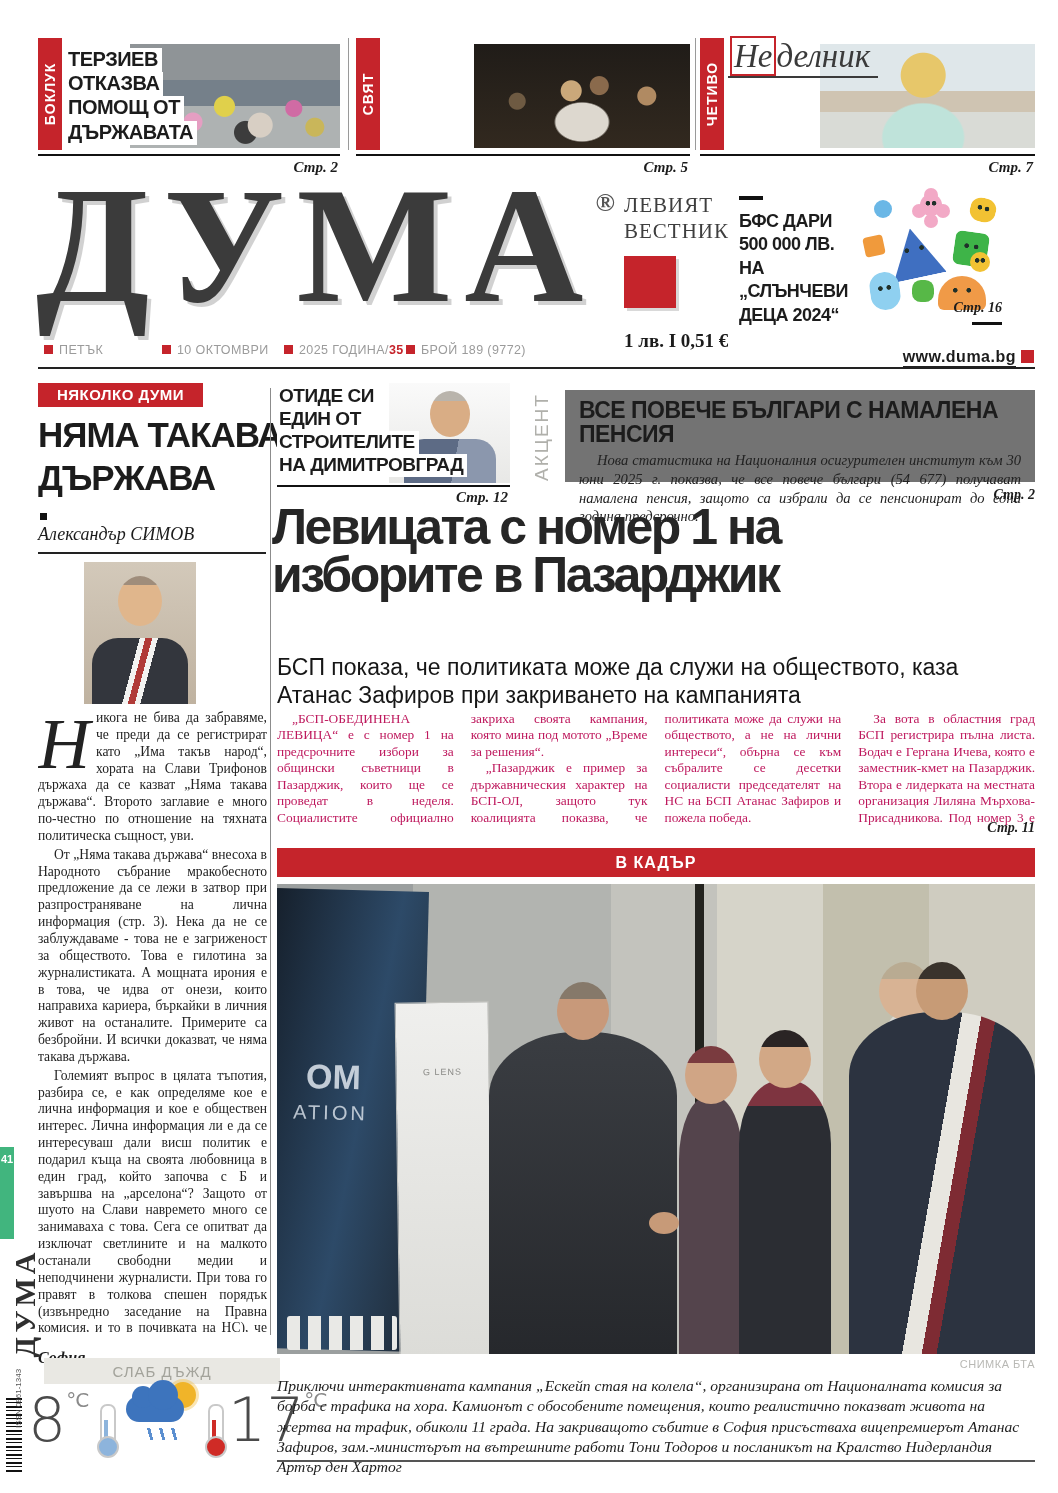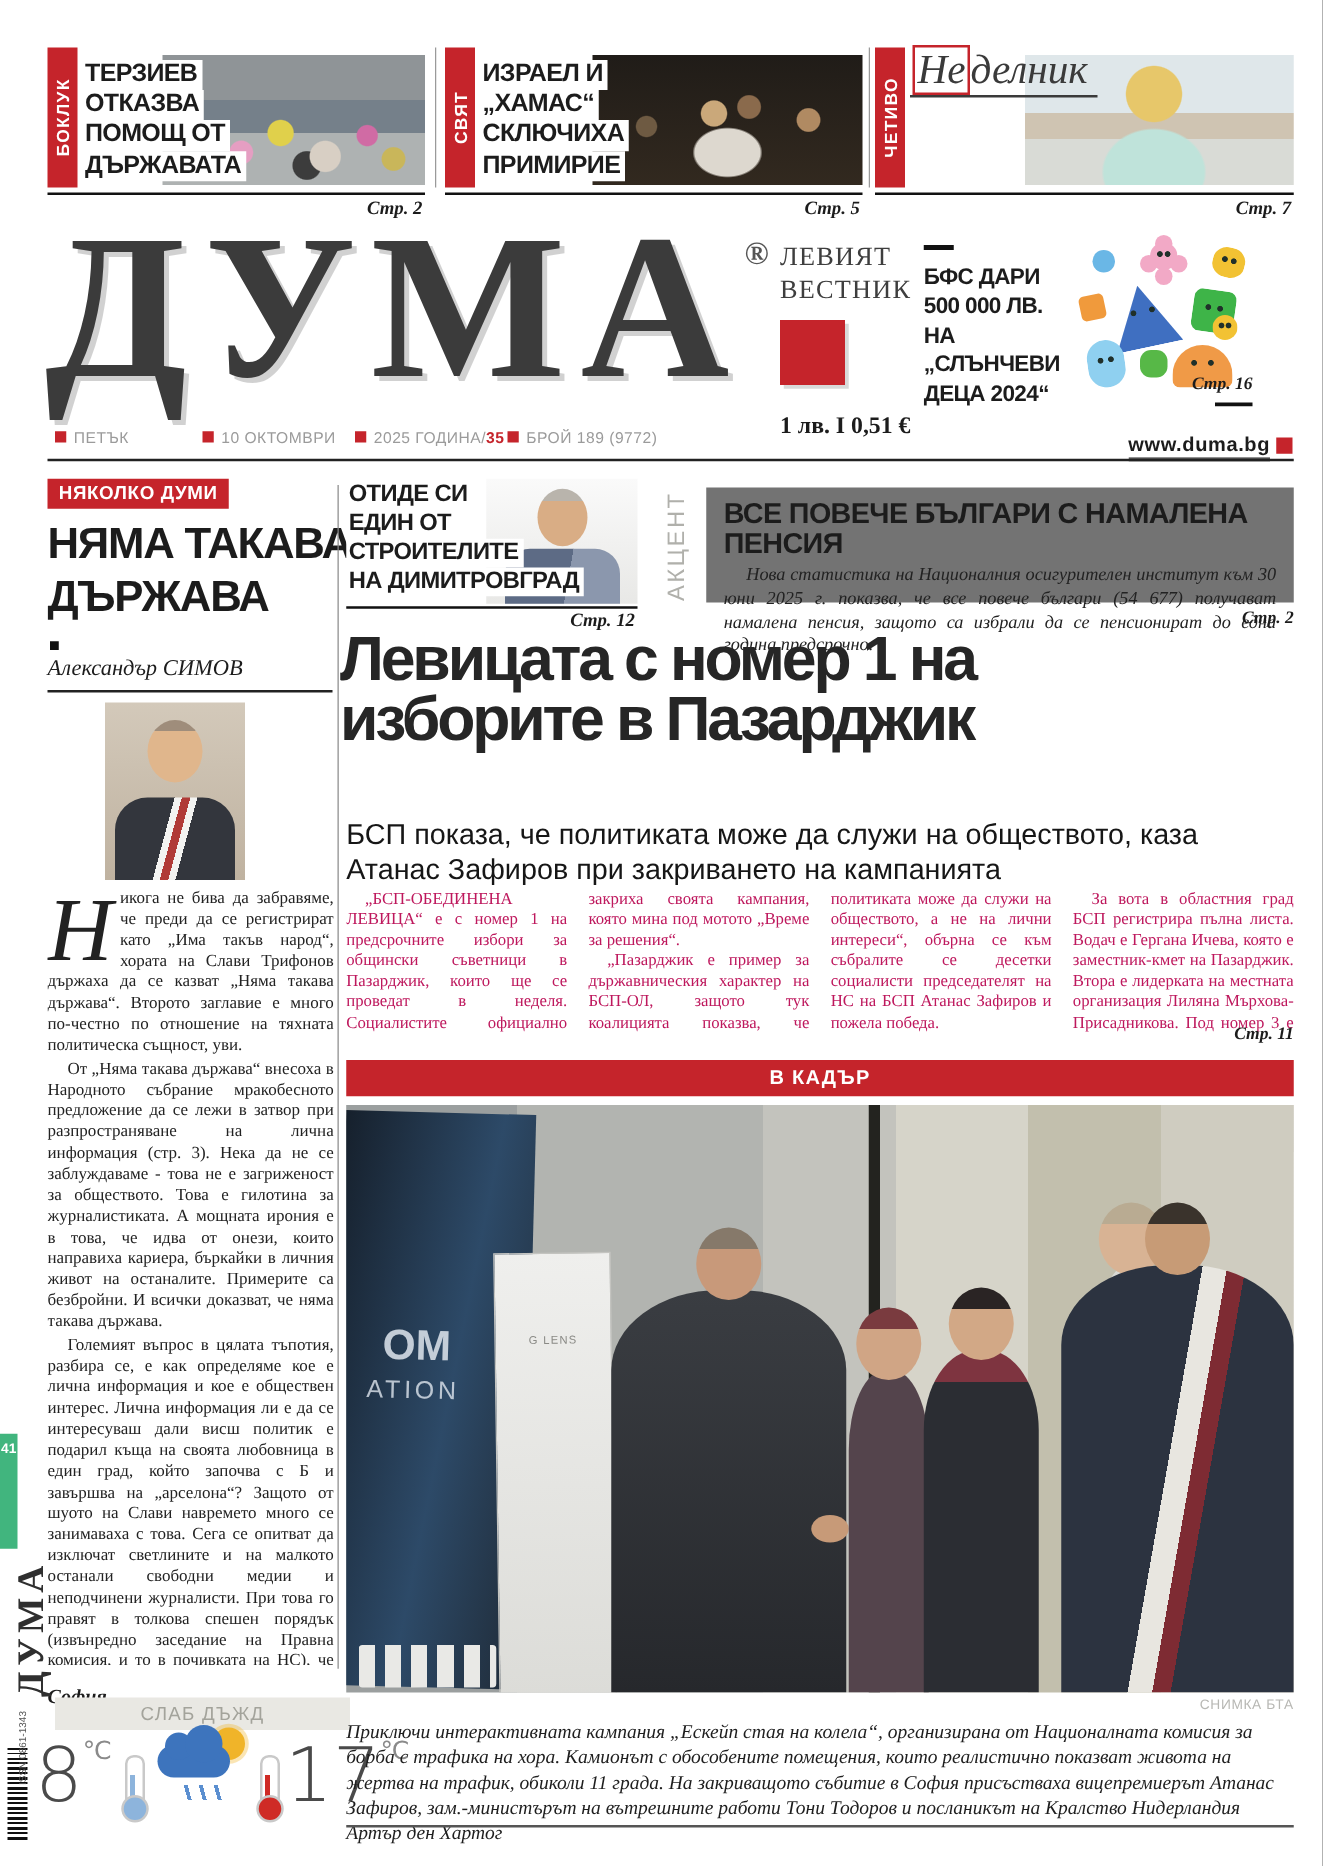--- a/index.html
+++ b/index.html
@@ -34,21 +34,21 @@
   .eyes{background-image:radial-gradient(circle at 36% 42%,#20302a 2px,transparent 2.6px),radial-gradient(circle at 64% 42%,#20302a 2px,transparent 2.6px);}
   
   .dateline{position:absolute;left:40px;top:343px;width:600px;font-size:12.5px;color:#9b9b9b;letter-spacing:.4px;}
   .dateline .it{position:absolute;white-space:nowrap;}
   .dateline .sq{display:inline-block;width:9px;height:9px;background:#c5242b;margin-right:6px;}
   .dateline .red{color:#c5242b;font-weight:bold;}
   .site{position:absolute;right:23px;top:348px;font-weight:bold;font-size:16px;letter-spacing:.5px;border-bottom:3px double #222;}
   .site-sq{position:absolute;right:4px;top:350px;width:13px;height:13px;background:#c5242b;}
   .toprule{position:absolute;left:38px;right:23px;top:367px;height:2px;background:#222;}
   
-  .kicker{position:absolute;left:38px;top:383px;background:#c5242b;color:#fff;font-weight:bold;font-size:15px;padding:3px 9px 4px;letter-spacing:.5px;}
+  .kicker{position:absolute;left:38px;top:383px;background:#c5242b;color:#fff;font-weight:bold;font-size:15px;padding:3px 19px 4px;letter-spacing:.5px;}
   .op-head{position:absolute;left:38px;top:414px;font-weight:bold;font-size:35px;line-height:1.22;letter-spacing:-1px;}
   .op-bullet{position:absolute;left:40px;top:513px;width:7px;height:7px;background:#111;}
   .op-author{position:absolute;left:38px;top:524px;font-family:"Liberation Serif",serif;font-style:italic;font-size:18px;}
   .op-rule{position:absolute;left:38px;top:552px;width:228px;height:1.5px;background:#222;}
   .op-photo{position:absolute;left:84px;top:562px;width:112px;height:142px;background:linear-gradient(#d3c9ba,#bfb2a0);}
   .op-photo::before{content:"";position:absolute;left:50%;top:14px;transform:translateX(-50%);width:44px;height:50px;border-radius:50%;background:linear-gradient(#9f8d7b 0 18%,#e0b68c 18%);}
   .op-photo::after{content:"";position:absolute;left:50%;bottom:0;transform:translateX(-50%);width:96px;height:66px;border-radius:26px 26px 0 0;
       background:linear-gradient(105deg,#33363d 42%,#f3f3f1 42% 47%,#b03a37 47% 53%,#f3f3f1 53% 58%,#33363d 58%);}
   .op-body{position:absolute;left:38px;top:710px;width:229px;height:622px;overflow:hidden;
       font-family:"Liberation Serif",serif;font-size:13.6px;line-height:1.24;text-align:justify;color:#222;}
@@ -144,26 +144,20 @@
     <div class="ttab">
         <span>СВЯТ</span>
       </div>
     <div class="tphoto" style="left:118px;width:216px;background:
         radial-gradient(circle at 45% 45%,#caa87a 0 10px,transparent 11px),
         radial-gradient(circle at 58% 40%,#8a6a4c 0 9px,transparent 10px),
         radial-gradient(ellipse at 50% 75%,#ddd8cf 0 26px,transparent 28px),
         radial-gradient(circle at 80% 50%,#b08a62 0 9px,transparent 10px),
         radial-gradient(circle at 20% 55%,#6e5a42 0 8px,transparent 9px),
         linear-gradient(#201c18,#32291f)"></div>
-    <div class="chips" style="left:28px;top:12px;font-size:20px;">
-      <span>ИЗРАЕЛ И</span>
-      <span>„ХАМАС“</span>
-      <span>СКЛЮЧИХА</span>
-      <span>ПРИМИРИЕ</span>
-    </div>
     <div class="trule"></div>
     <div class="tpage">Стр. 5</div>
   </div>
   <div class="vdiv" style="left:695px;"></div>
 
   <div class="teaser" style="left:700px;width:335px;">
     <div class="ttab">
         <span>ЧЕТИВО</span>
       </div>
     <div class="tphoto" style="left:120px;width:215px;background:

